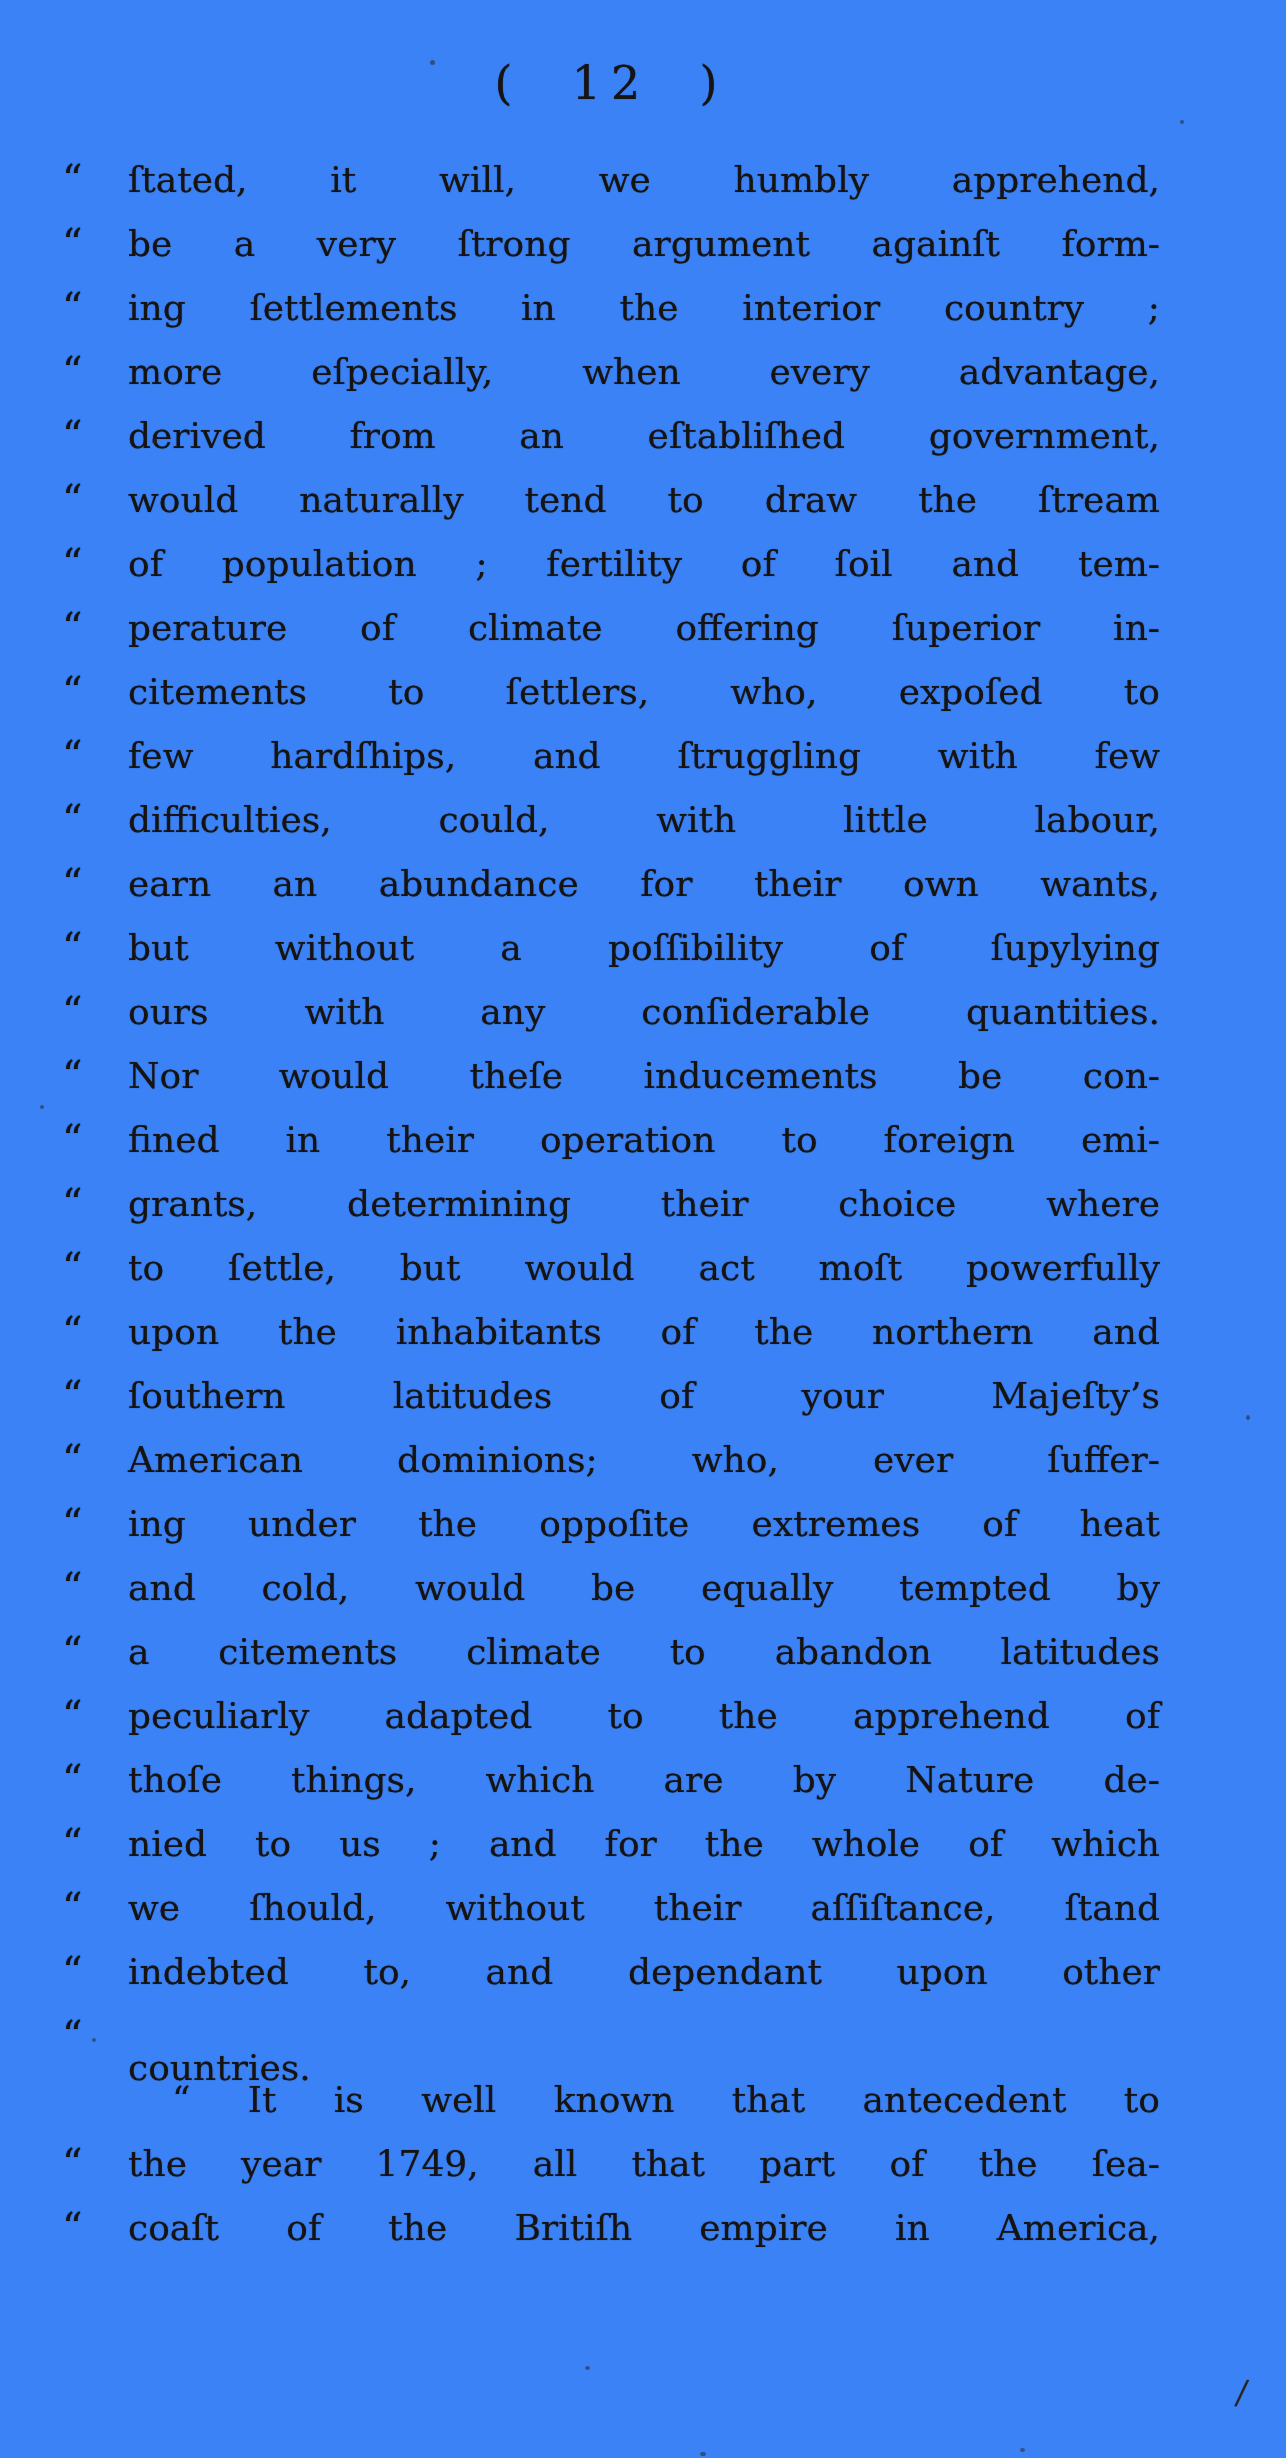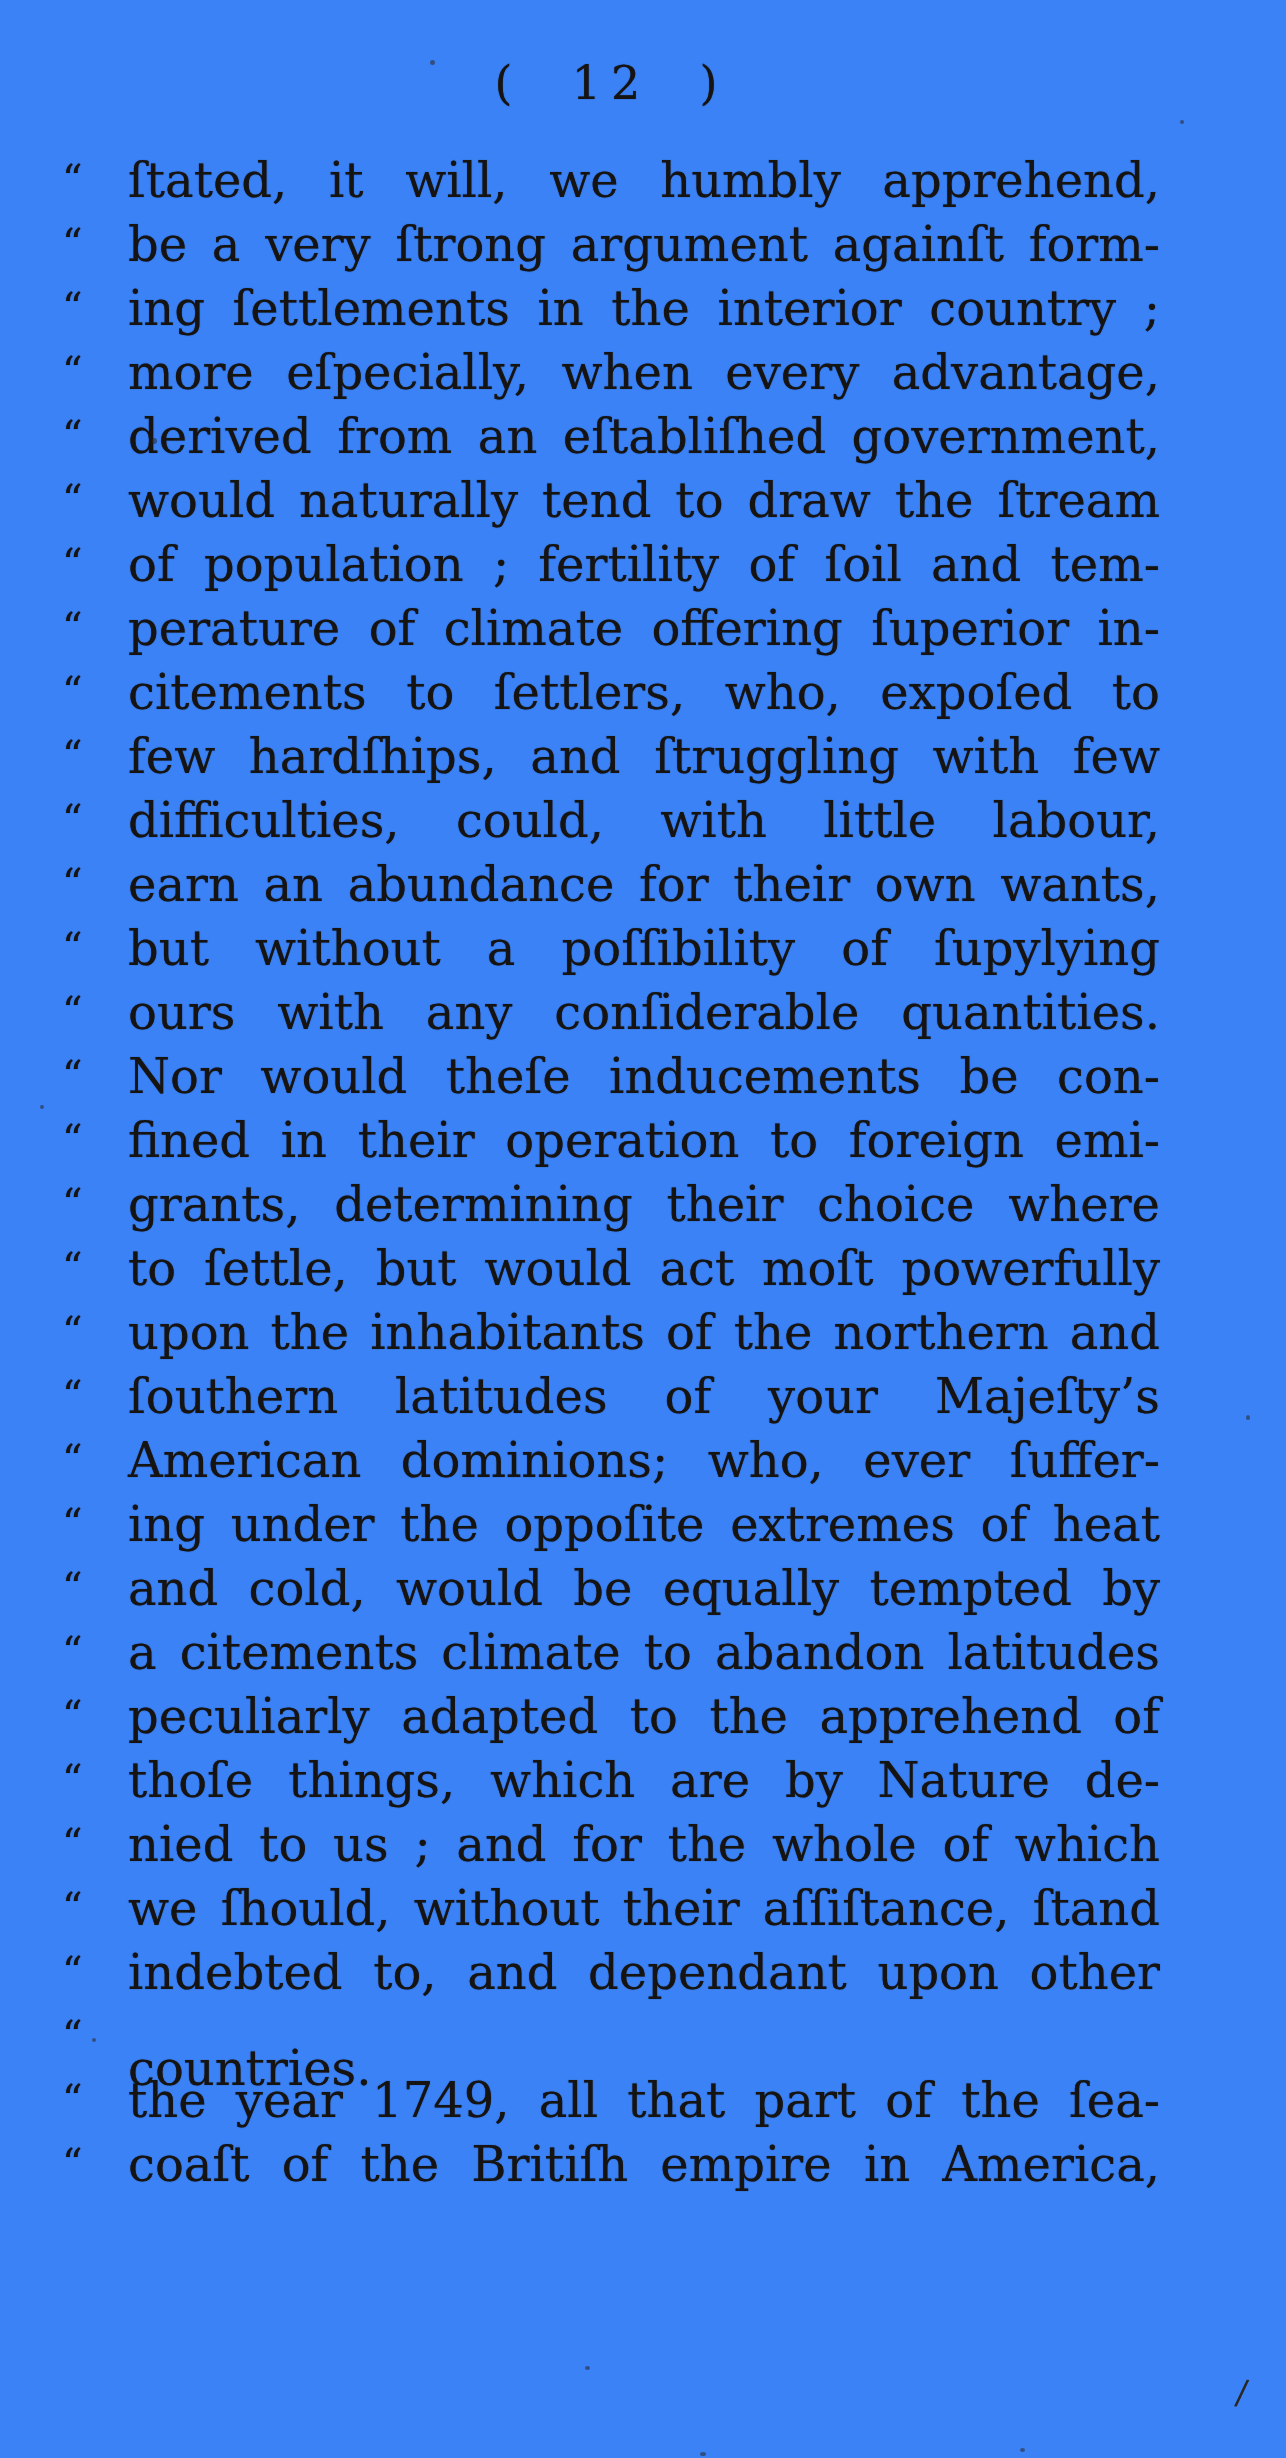--- a/index.html
+++ b/index.html
@@ -33,21 +33,21 @@
   .line { display: flex; height: 64px; }
   .qcol {
     flex: 0 0 66px;
     font-size: 40px;
     line-height: 62px;
     letter-spacing: 2px;
     text-shadow: 0 0 1px rgba(20,18,16,0.8);
   }
   .ltext {
     flex: 1 1 auto;
-    font-size: 48px;
+    font-size: 36px;
     line-height: 64px;
     text-align: justify;
     text-align-last: justify;
     text-shadow: 0 0 1px rgba(20,18,16,0.7);
     word-spacing: 2px;
   }
   .ltext.nojust { text-align: left; text-align-last: left; margin-top: 32px; }
   .ltext.indent { padding-left: 44px; }
   .catchword-row {
     position: absolute;
@@ -196,20 +196,24 @@
         <span class="qcol">“</span>
         <span class="ltext">we ſhould, without their aſſiſtance, ſtand</span>
       </div>
       <div class="line">
         <span class="qcol">“</span>
         <span class="ltext">indebted to, and dependant upon other</span>
       </div>
       <div class="line">
         <span class="qcol">“</span>
         <span class="ltext nojust">countries.</span>
+      </div>
+      <div class="line">
+        <span class="qcol"></span>
+        <span class="ltext indent">“ It is well known that antecedent to</span>
       </div>
       <div class="line">
         <span class="qcol">“</span>
         <span class="ltext">the year 1749, all that part of the ſea-</span>
       </div>
       <div class="line">
         <span class="qcol">“</span>
         <span class="ltext">coaſt of the Britiſh empire in America,</span>
       </div>
     </div>

